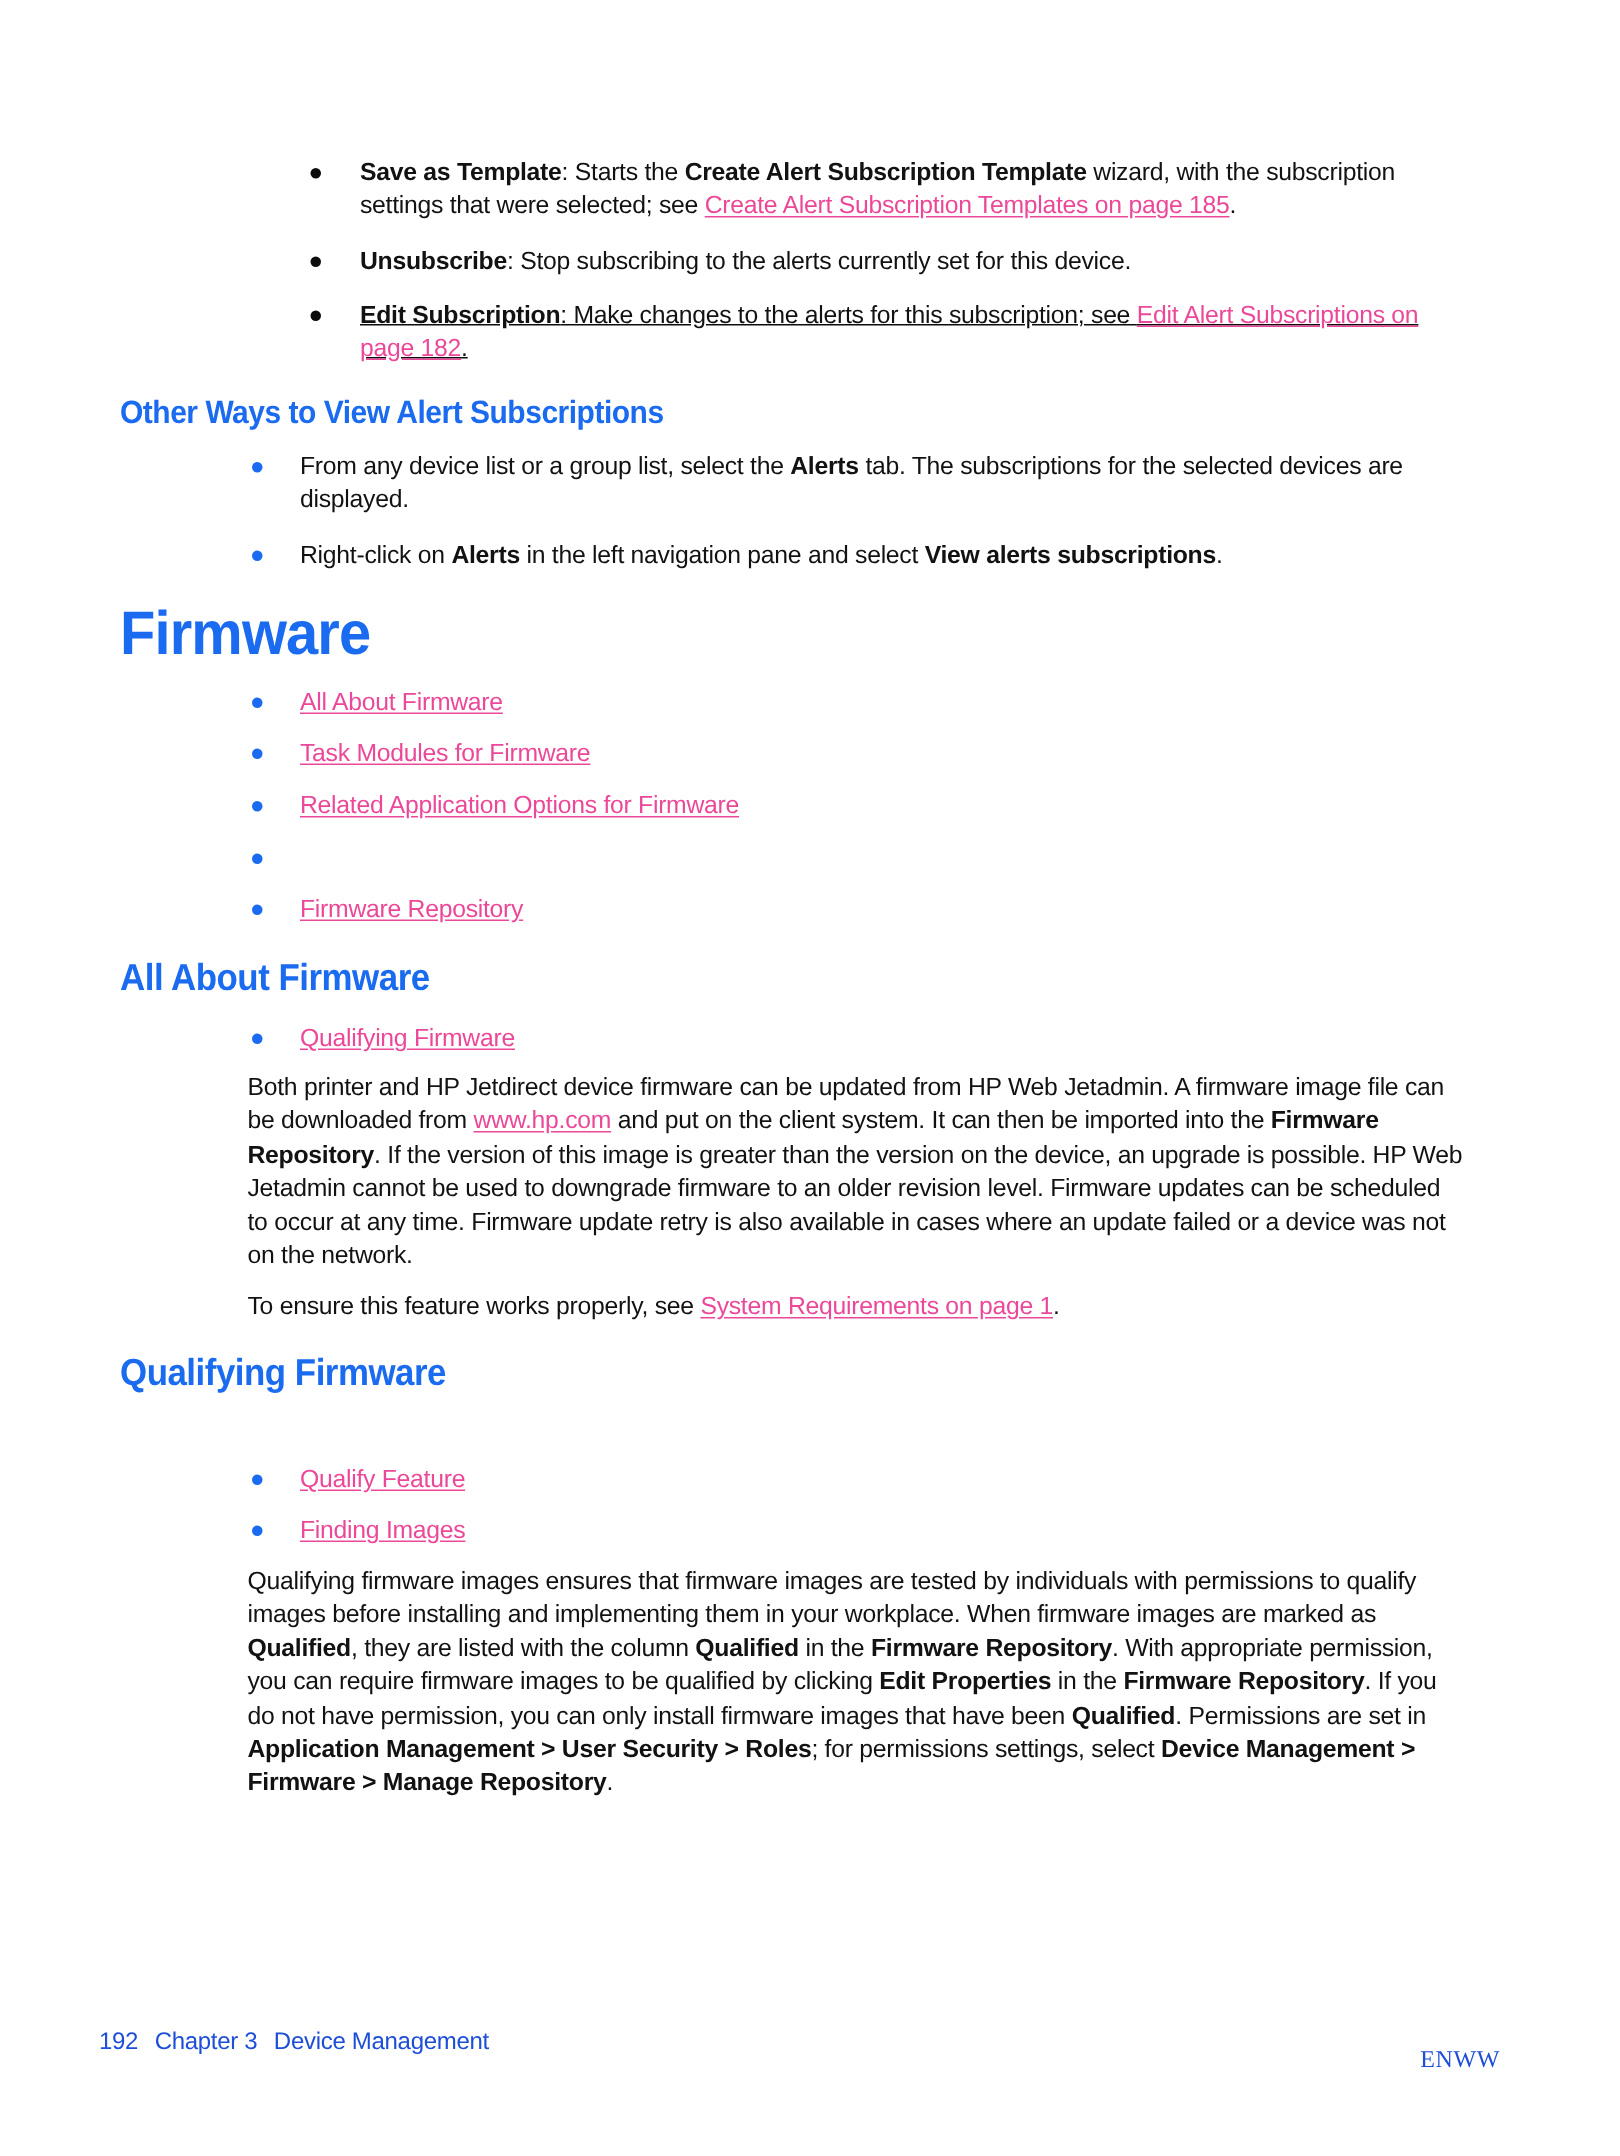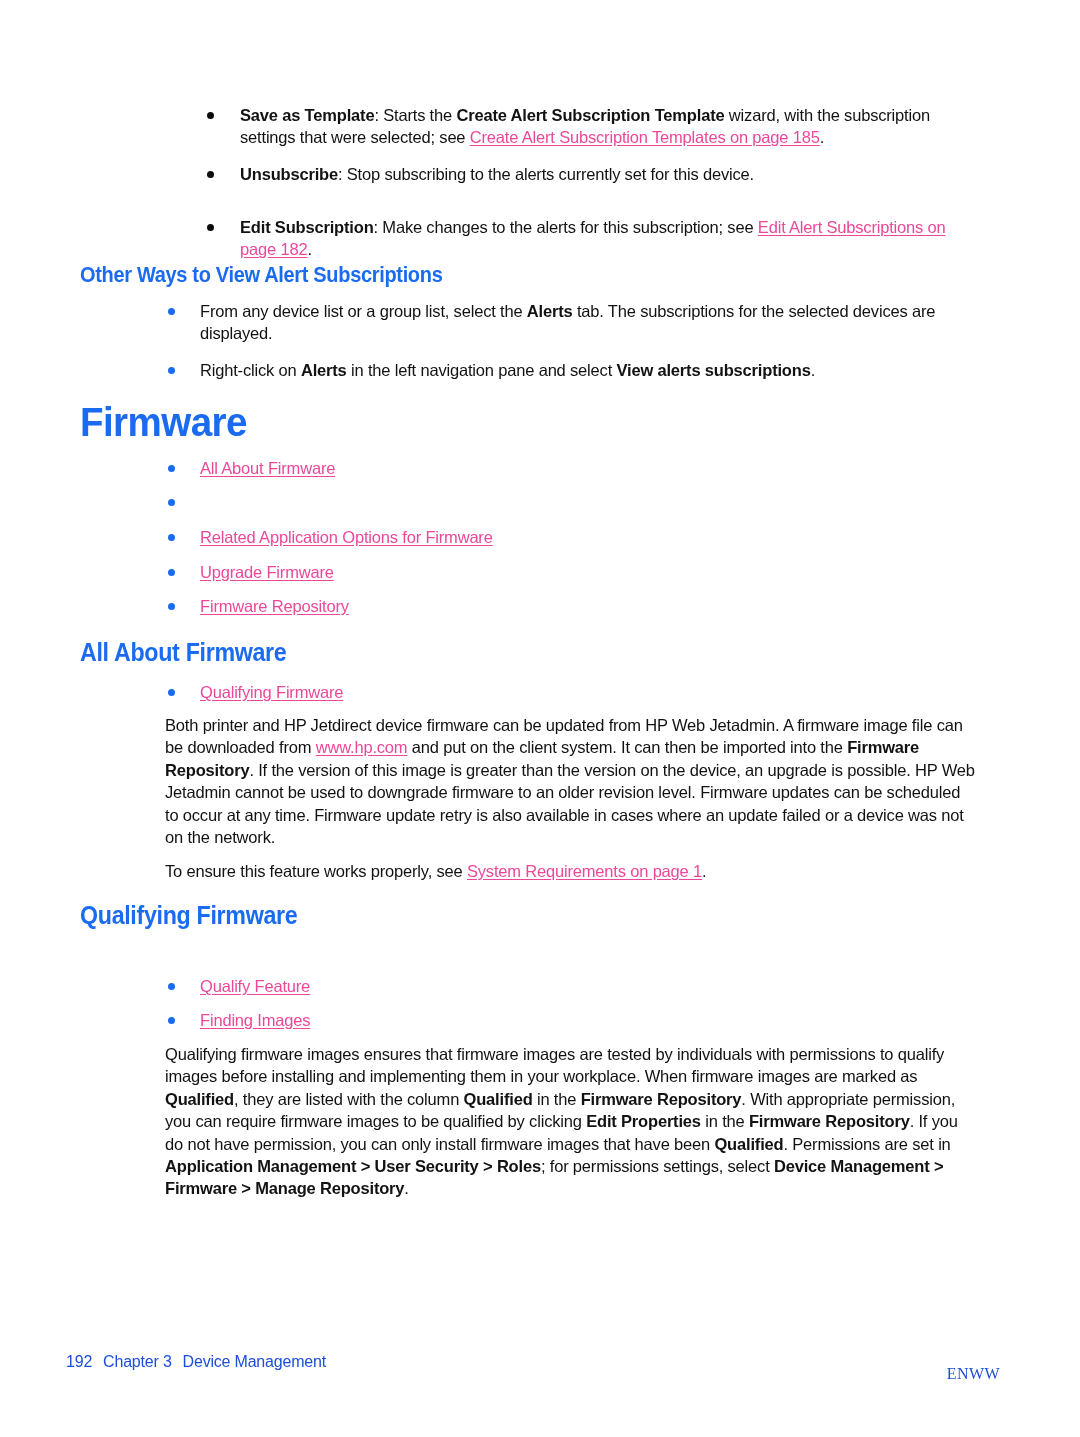--- a/index.html
+++ b/index.html
@@ -131,21 +131,21 @@
   <div class="bullet-row lvl-a" style="top:104px;">
     <span class="bullet-dot dark"></span>
     <span class="bullet-text body-text"><b>Save as Template</b><span>: Starts the </span><b>Create Alert Subscription Template</b><span> wizard, with the subscription settings that were selected; see </span><a class="link">Create Alert Subscription Templates on page 185</a><span>.</span></span>
   </div>
 
   <div class="bullet-row lvl-a" style="top:163px;">
     <span class="bullet-dot dark"></span>
     <span class="bullet-text body-text"><b>Unsubscribe</b><span>: Stop subscribing to the alerts currently set for this device.</span></span>
   </div>
 
-  <div class="bullet-row lvl-a" style="top:216px;">
+  <div class="bullet-row lvl-a" style="top:199px;text-decoration:underline;">
     <span class="bullet-dot dark"></span>
     <span class="bullet-text body-text"><b>Edit Subscription</b><span>: Make changes to the alerts for this subscription; see </span><a class="link">Edit Alert Subscriptions on page 182</a><span>.</span></span>
   </div>
 
   <div class="h2" style="top:262px;">Other Ways to View Alert Subscriptions</div>
 
   <div class="bullet-row lvl-b" style="top:359px;">
     <span class="bullet-dot blue"></span>
     <span class="bullet-text body-text"><span>Right-click on </span><b>Alerts</b><span> in the left navigation pane and select </span><b>View alerts subscriptions</b><span>.</span></span>
   </div>
@@ -156,28 +156,28 @@
   </div>
 
   <div class="h1" style="top:400px;">Firmware</div>
 
   <div class="bullet-row lvl-b" style="top:457px;">
     <span class="bullet-dot blue"></span>
     <span class="bullet-text body-text"><a class="link">All About Firmware</a></span>
   </div>
   <div class="bullet-row lvl-b" style="top:491px;">
     <span class="bullet-dot blue"></span>
+    <span class="bullet-text body-text"><a class="link">Task Modules for Firmware</a></span>
   </div>
   <div class="bullet-row lvl-b" style="top:526px;">
     <span class="bullet-dot blue"></span>
     <span class="bullet-text body-text"><a class="link">Related Application Options for Firmware</a></span>
   </div>
   <div class="bullet-row lvl-b" style="top:561px;">
     <span class="bullet-dot blue"></span>
-    <span class="bullet-text body-text"><a class="link">Upgrade Firmware</a></span>
   </div>
   <div class="bullet-row lvl-b" style="top:595px;">
     <span class="bullet-dot blue"></span>
     <span class="bullet-text body-text"><a class="link">Firmware Repository</a></span>
   </div>
 
   <div class="h2" style="top:637px;font-size:25px;line-height:30px;">All About Firmware</div>
 
   <div class="bullet-row lvl-b" style="top:681px;">
     <span class="bullet-dot blue"></span>

